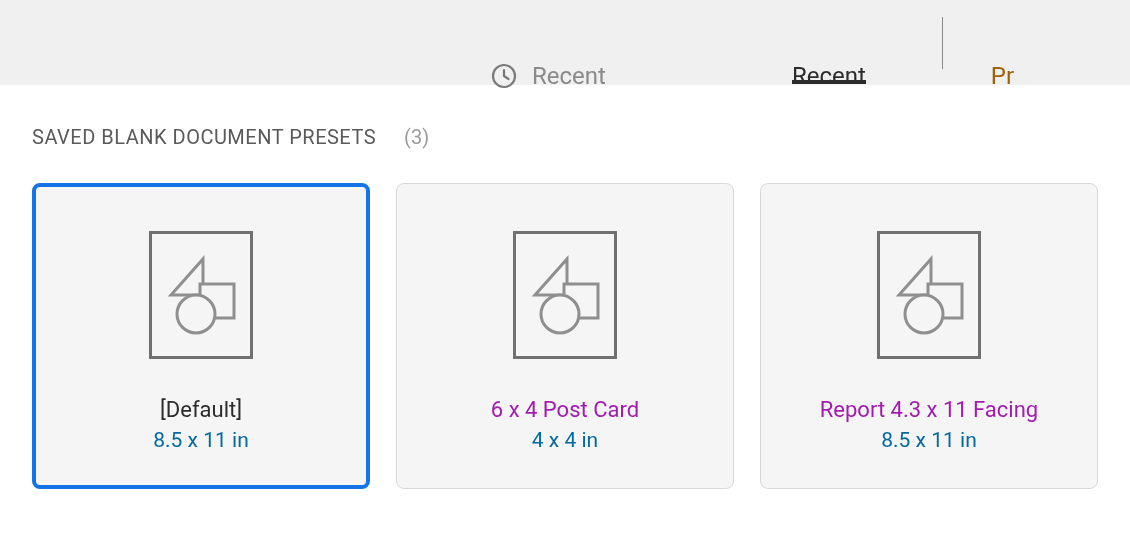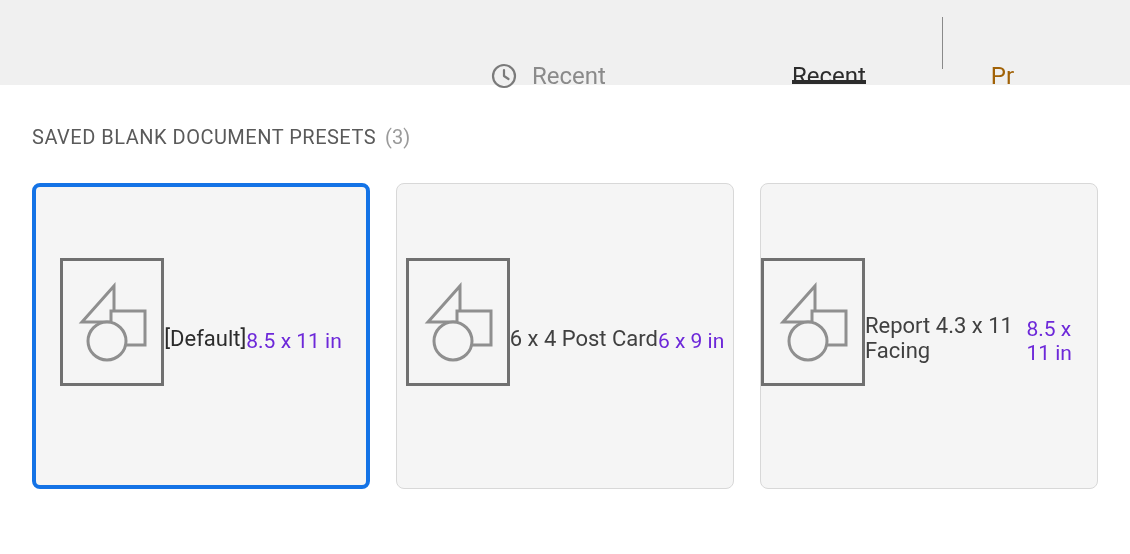--- a/index.html
+++ b/index.html
@@ -74,21 +74,21 @@
     .tab-truncated .tab-label {
       color: #a16207;
     }
 
     .content {
       padding: 40px 32px 0 32px;
     }
     .section-header {
       display: flex;
       align-items: flex-end;
-      gap: 9px;
+      gap: 28px;
       margin-bottom: 34px;
     }
     .section-title {
       font-size: 20px;
       letter-spacing: 0.5px;
       color: #5a5a5a;
       font-weight: 400;
     }
     .section-count {
       font-size: 20px;
@@ -100,50 +100,50 @@
       display: flex;
       gap: 26px;
     }
     .preset-card {
       width: 338px;
       height: 306px;
       background: #f5f5f5;
       border: 1px solid #d8d8d8;
       border-radius: 8px;
       display: flex;
-      flex-direction: row;
+      flex-direction: column;
       align-items: center;
       justify-content: center;
       cursor: pointer;
       padding-top: 10px;
     }
     .preset-card.selected {
       border: 4px solid #1473e6;
       background: #f5f5f5;
     }
     .preset-icon-wrap {
       width: 104px;
       height: 128px;
       display: flex;
       align-items: center;
       justify-content: center;
       margin-bottom: 38px;
     }
     .preset-name {
       font-size: 22px;
-      color: #404040;
+      color: #a21caf;
       font-weight: 400;
       margin-bottom: 6px;
     }
     .preset-card.selected .preset-name {
       color: #2c2c2c;
     }
     .preset-dims {
       font-size: 21px;
-      color: #6d28d9;
+      color: #0369a1;
       font-weight: 400;
     }
   </style>
 </head>
 <body>
 
 <div class="top-bar">
   <div class="tab tab-recent">
     <span class="clock-svg">
       <svg viewBox="0 0 28 28" width="28" height="28">
@@ -190,21 +190,21 @@
     <div class="preset-card">
       <div class="preset-icon-wrap">
         <svg viewBox="0 0 104 128" width="104" height="128">
           <rect x="1.5" y="1.5" width="101" height="125" fill="none" stroke="#707070" stroke-width="3"></rect>
           <path d="M54 28 L54 64 L22 64 Z" fill="none" stroke="#8f8f8f" stroke-width="3" stroke-linejoin="miter"></path>
           <rect x="51" y="53" width="34" height="34" fill="#f5f5f5" stroke="#8f8f8f" stroke-width="3"></rect>
           <circle cx="47" cy="83" r="19" fill="#f5f5f5" stroke="#8f8f8f" stroke-width="3"></circle>
         </svg>
       </div>
       <div class="preset-name">6 x 4 Post Card</div>
-      <div class="preset-dims">6 x 9 in</div>
+      <div class="preset-dims">4 x 4 in</div>
     </div>
 
     <div class="preset-card">
       <div class="preset-icon-wrap">
         <svg viewBox="0 0 104 128" width="104" height="128">
           <rect x="1.5" y="1.5" width="101" height="125" fill="none" stroke="#707070" stroke-width="3"></rect>
           <path d="M54 28 L54 64 L22 64 Z" fill="none" stroke="#8f8f8f" stroke-width="3" stroke-linejoin="miter"></path>
           <rect x="51" y="53" width="34" height="34" fill="#f5f5f5" stroke="#8f8f8f" stroke-width="3"></rect>
           <circle cx="47" cy="83" r="19" fill="#f5f5f5" stroke="#8f8f8f" stroke-width="3"></circle>
         </svg>

